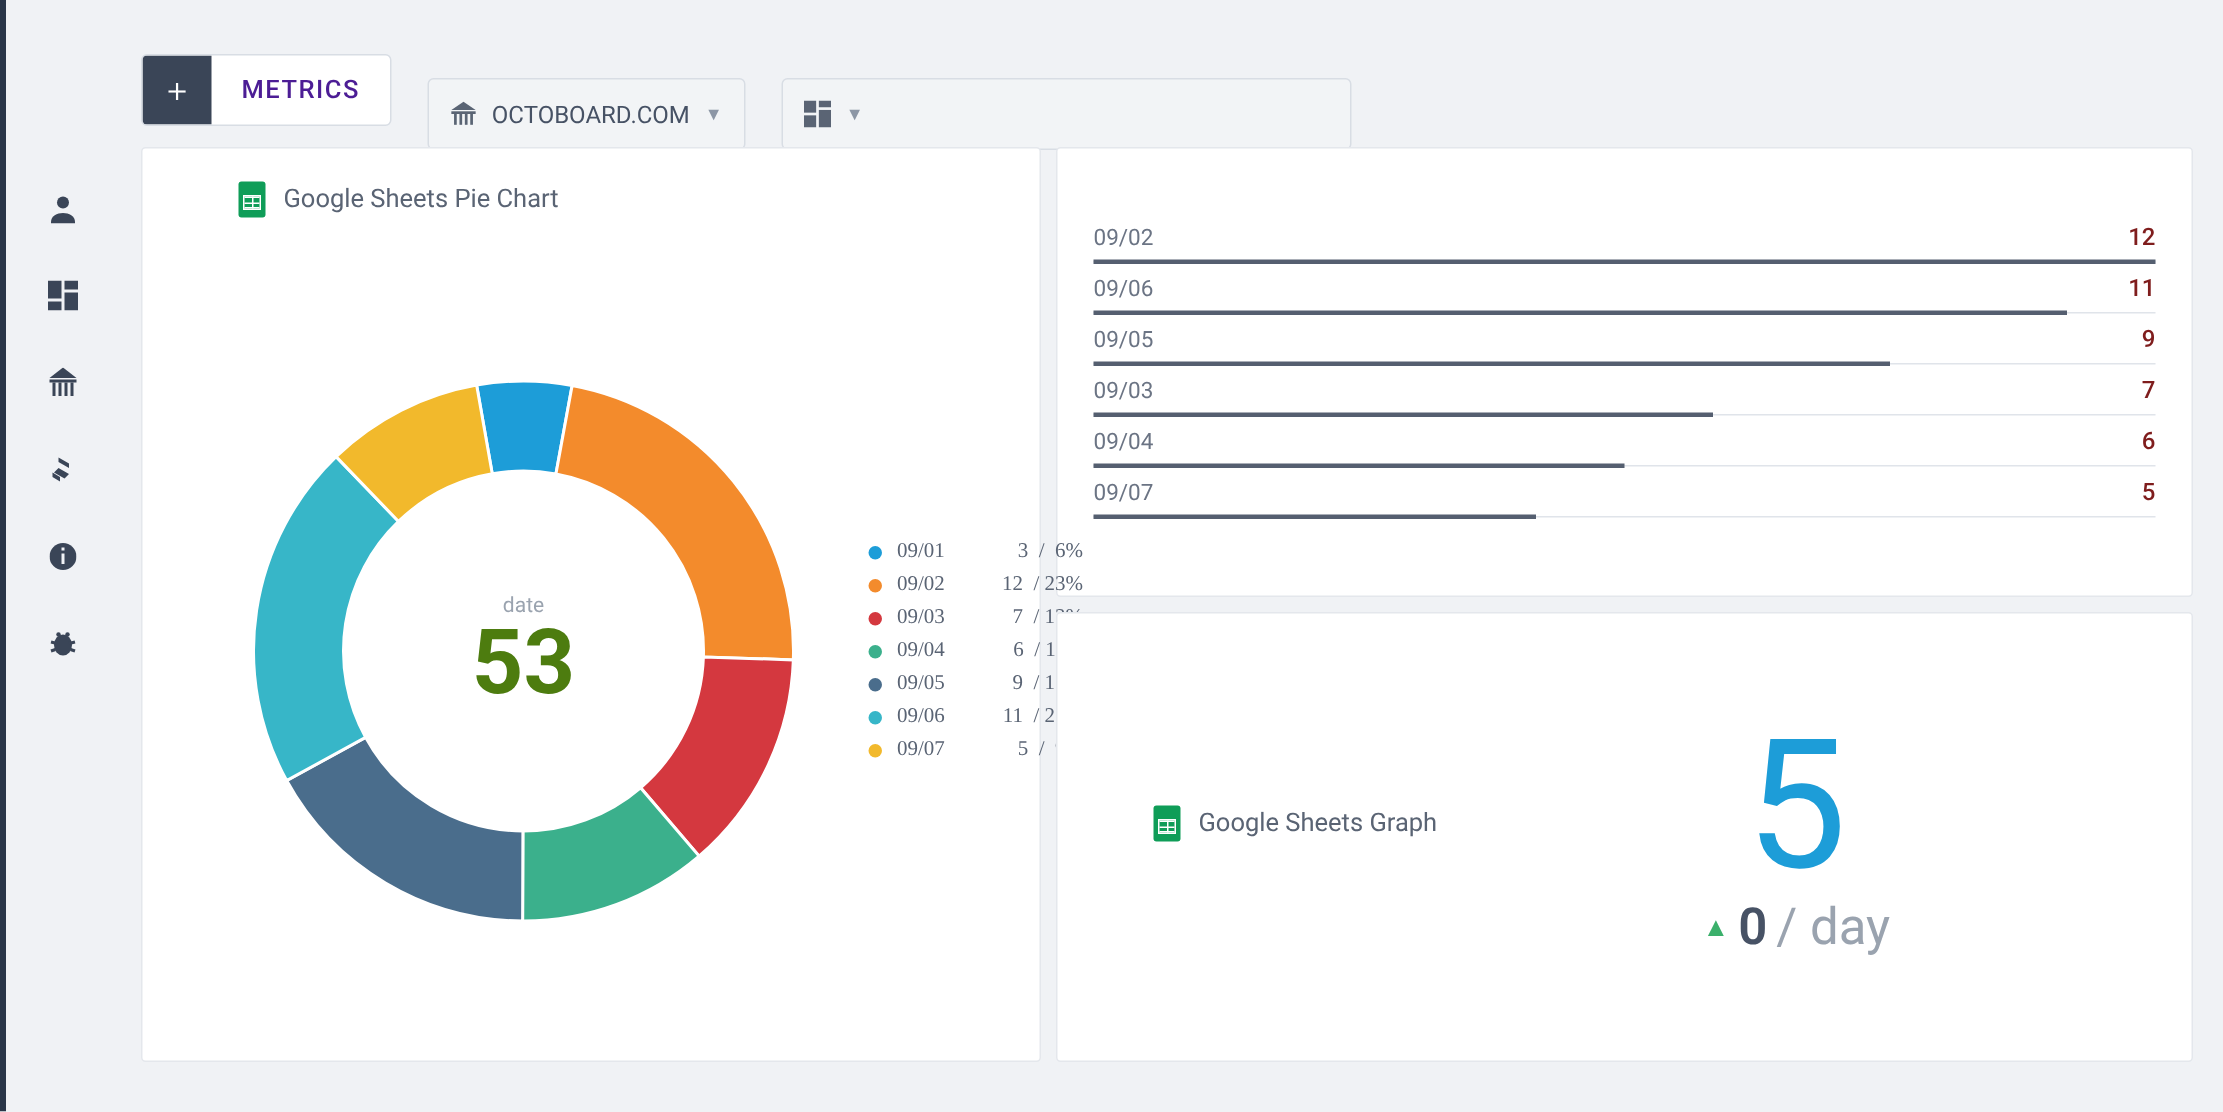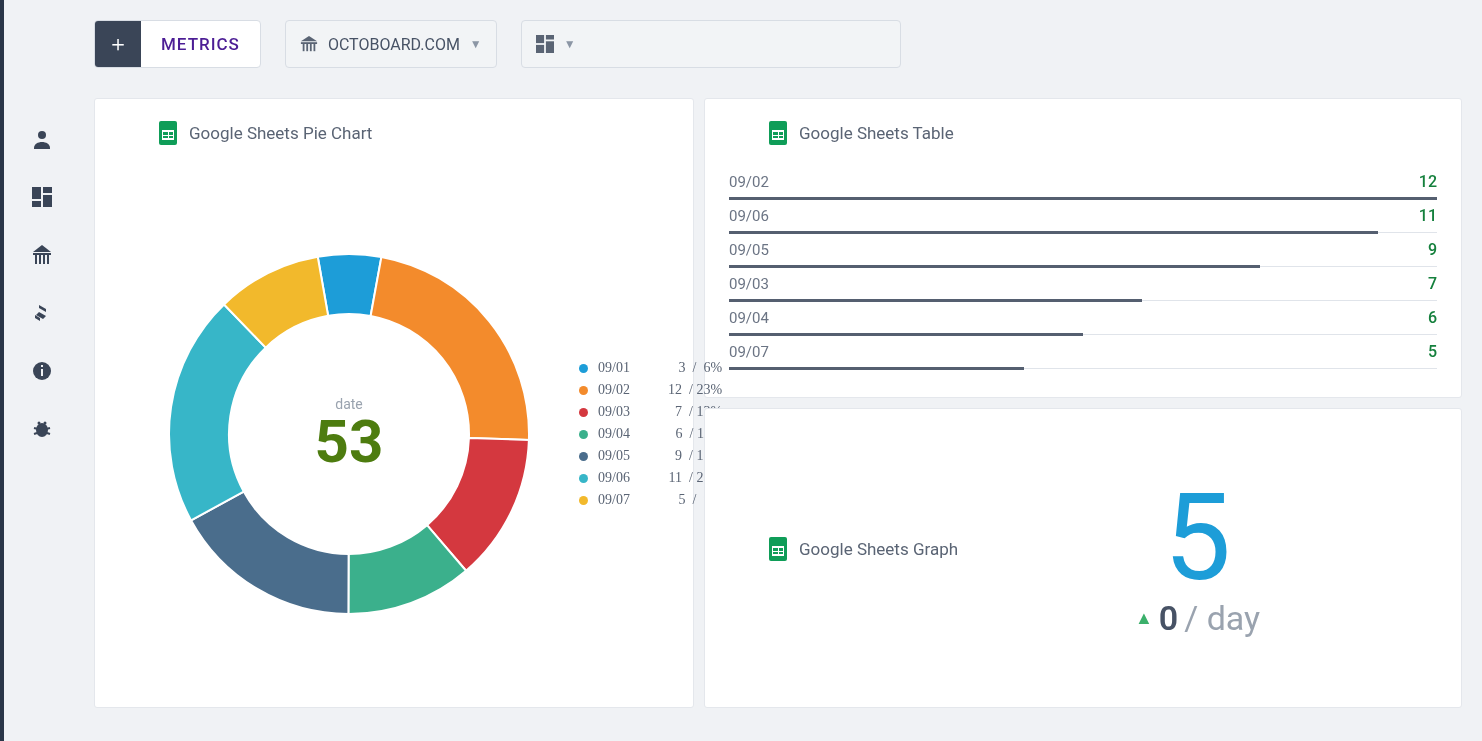--- a/index.html
+++ b/index.html
@@ -70,20 +70,21 @@
     display: inline-flex;
     align-items: center;
     border: 1px solid #d8dde4;
     border-radius: 4px;
     background: #f2f4f6;
     height: 48px;
     padding: 3px 14px;
     cursor: pointer;
     gap: 10px;
     color: #5a6474;
+    margin-top: 32px;
   }
   .dropdown .lbl { font-size: 16px; color:#475265; }
   .dropdown .caret { font-size: 12px; color:#8c96a5; }
   .dropdown.wide { width: 380px; justify-content: flex-start; }
   .dropdown.wide .lbl { flex:1; }
   .content {
     position: absolute;
     left: 94px; top: 98px; right: 20px; bottom: 20px;
     display: grid;
     grid-template-columns: 600px 1fr;
@@ -127,21 +128,21 @@
     height: 34px;
     border-bottom: 1px solid #e0e4ea;
     position: relative;
     font-size: 15px;
     color:#6b7484;
   }
   .trow .bar {
     position:absolute; left:0; bottom:-2px; height:3px;
     background:#555f70;
   }
-  .trow .val { color:#15803d; font-weight:500; font-size:16px; }
+  .trow .val { color:#7f1d1d; font-weight:500; font-size:16px; }
   .pie-card { grid-row: 1 / span 2; display:flex; flex-direction:column; }
   .pie-body { flex:1; display:flex; align-items:center; gap:30px; padding-top:20px;}
   .donut-wrap { position:relative; width:400px; height:400px; margin-left:30px;}
   .donut-center {
     position:absolute; left:50%; top:50%; transform:translate(-50%,-50%);
     text-align:center;
   }
   .donut-center .tot-lbl { font-size:14px; color:#9aa3af; }
   .donut-center .tot-val { font-size:60px; font-weight:700; color:#4d7c0f; line-height:1; }
   .legend { flex:1; font-size:14px; color:#5a6474; }
@@ -249,24 +250,20 @@
         <rect x="11" y="7" width="9" height="13"></rect>
         <rect x="0" y="11" width="9" height="9"></rect>
       </svg>
     <span class="caret">▼</span>
   </div>
 </div>
 
 <div class="content">
 
   <div class="card">
-    <div class="card-title">
-      <span class="sheets-icon"></span>
-      <span>Google Sheets Table</span>
-    </div>
     <div class="table-rows" id="table-rows">
         <div class="trow">
           <span>09/02</span>
     <span class="val">12</span>
     <span class="bar" style="width:100.0%"></span>
         </div>
         <div class="trow">
           <span>09/06</span>
     <span class="val">11</span>
     <span class="bar" style="width:91.7%"></span>

